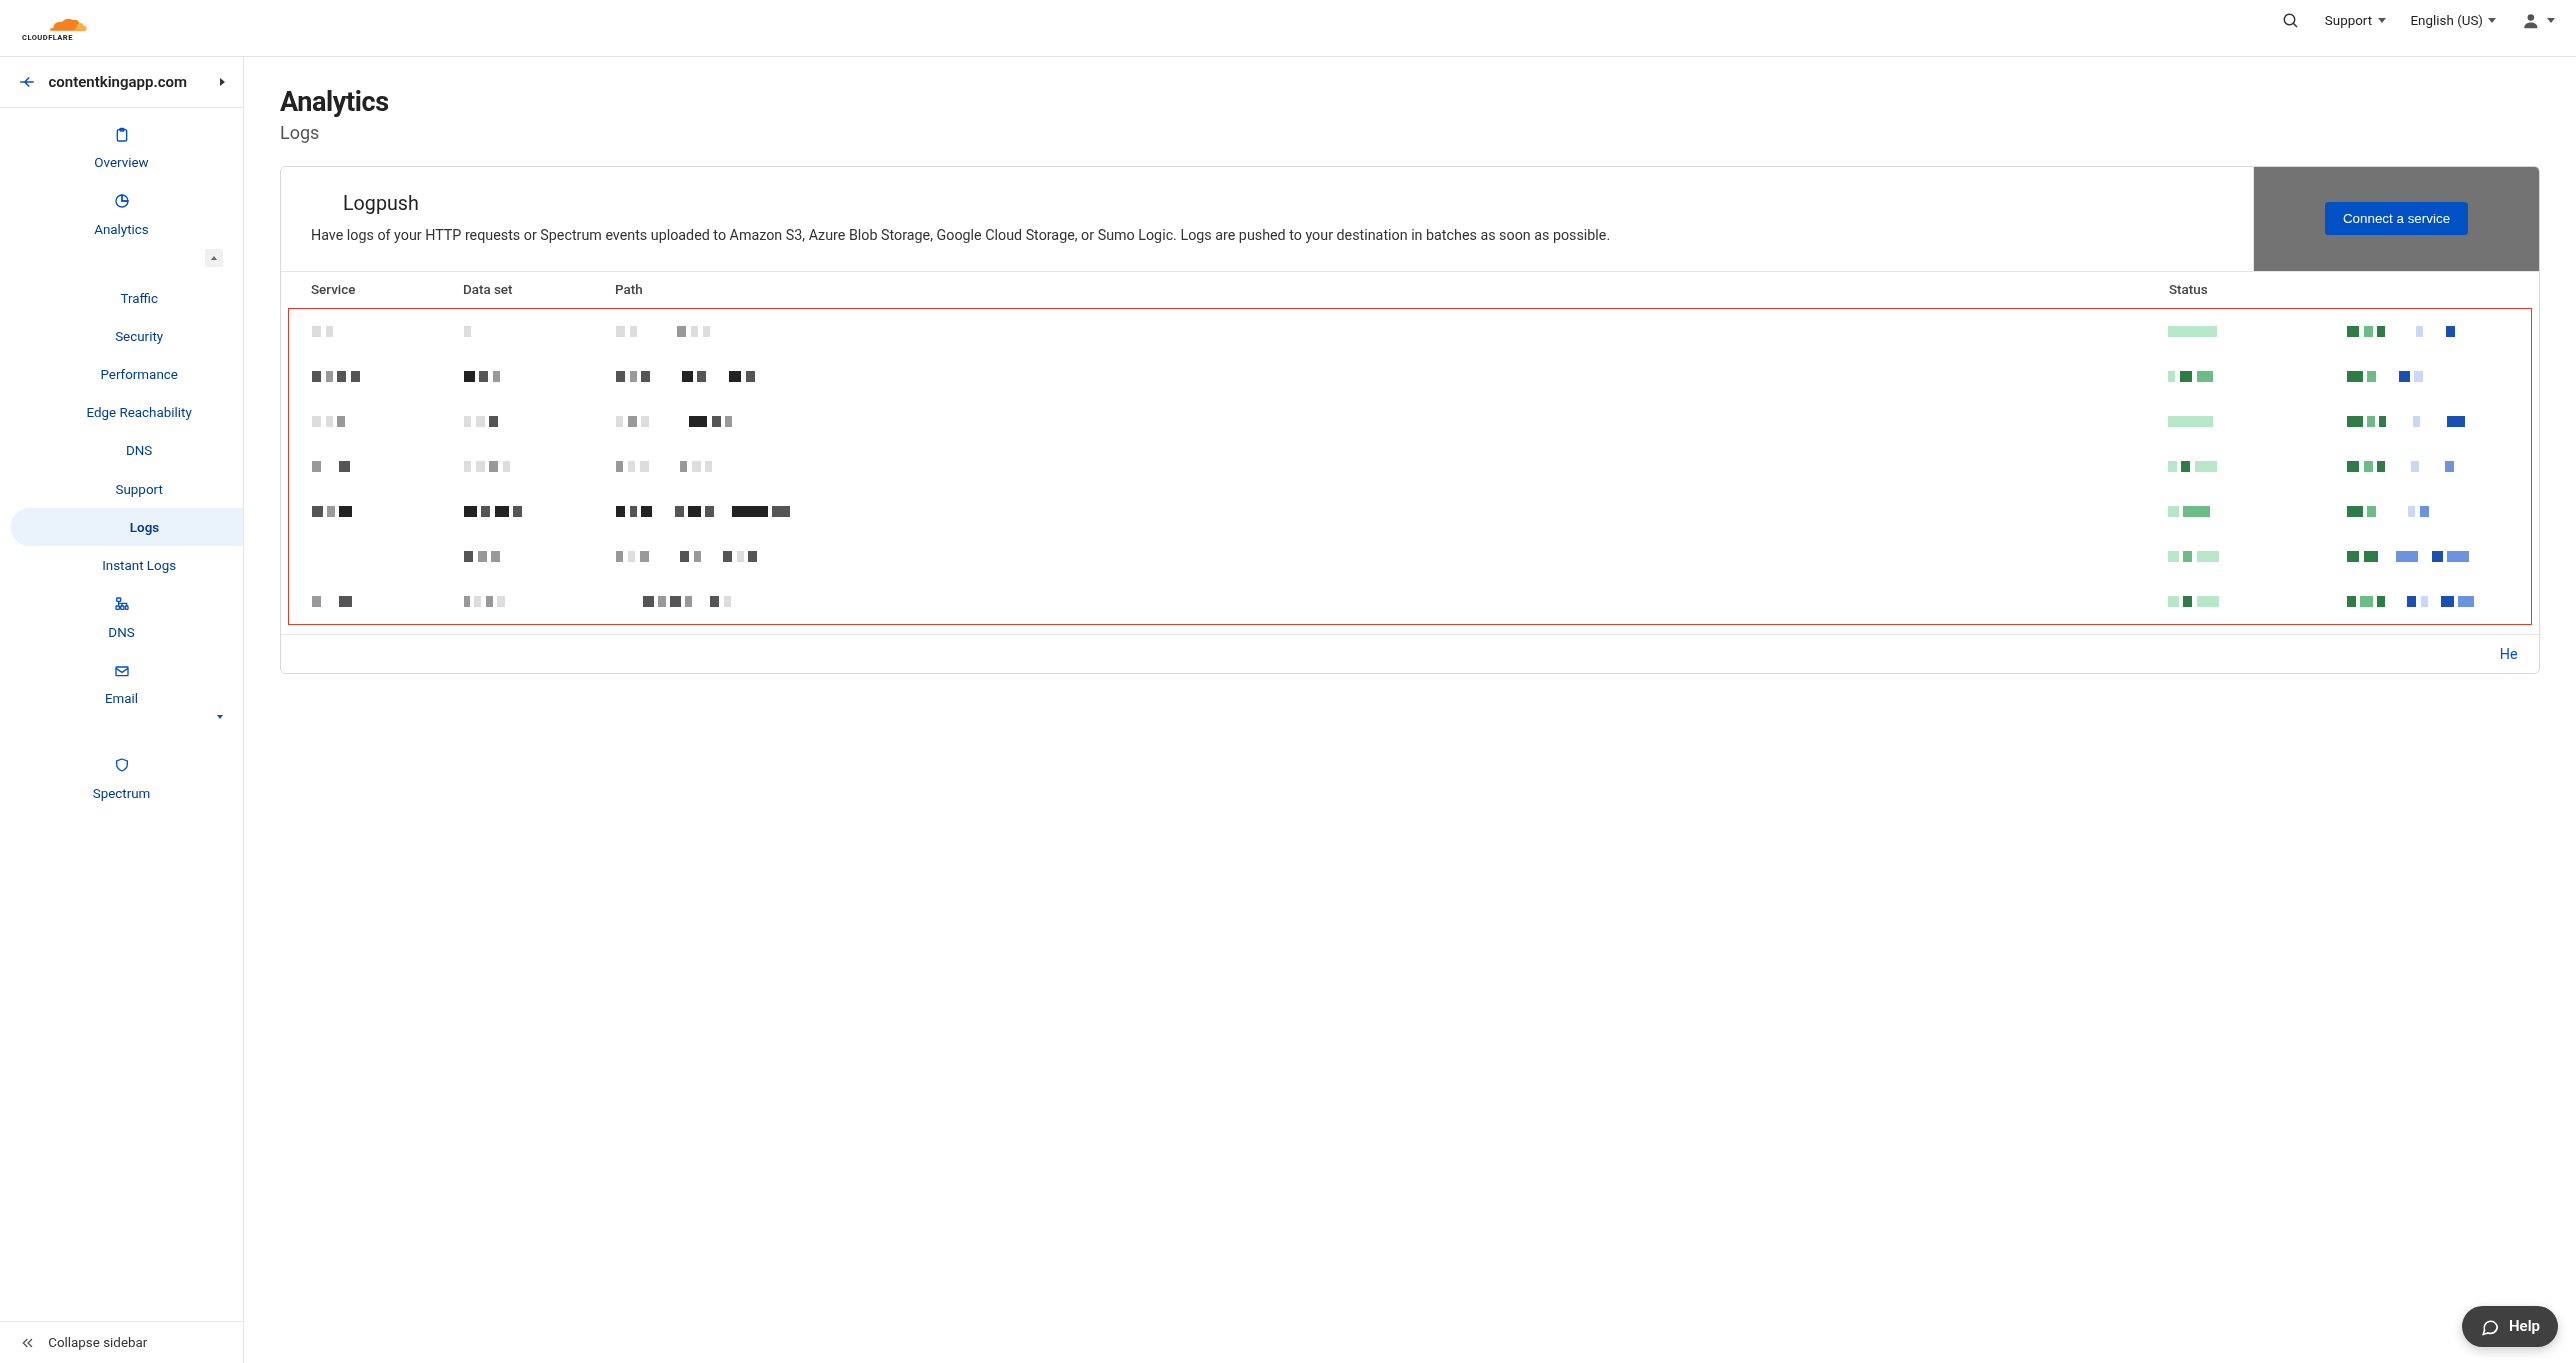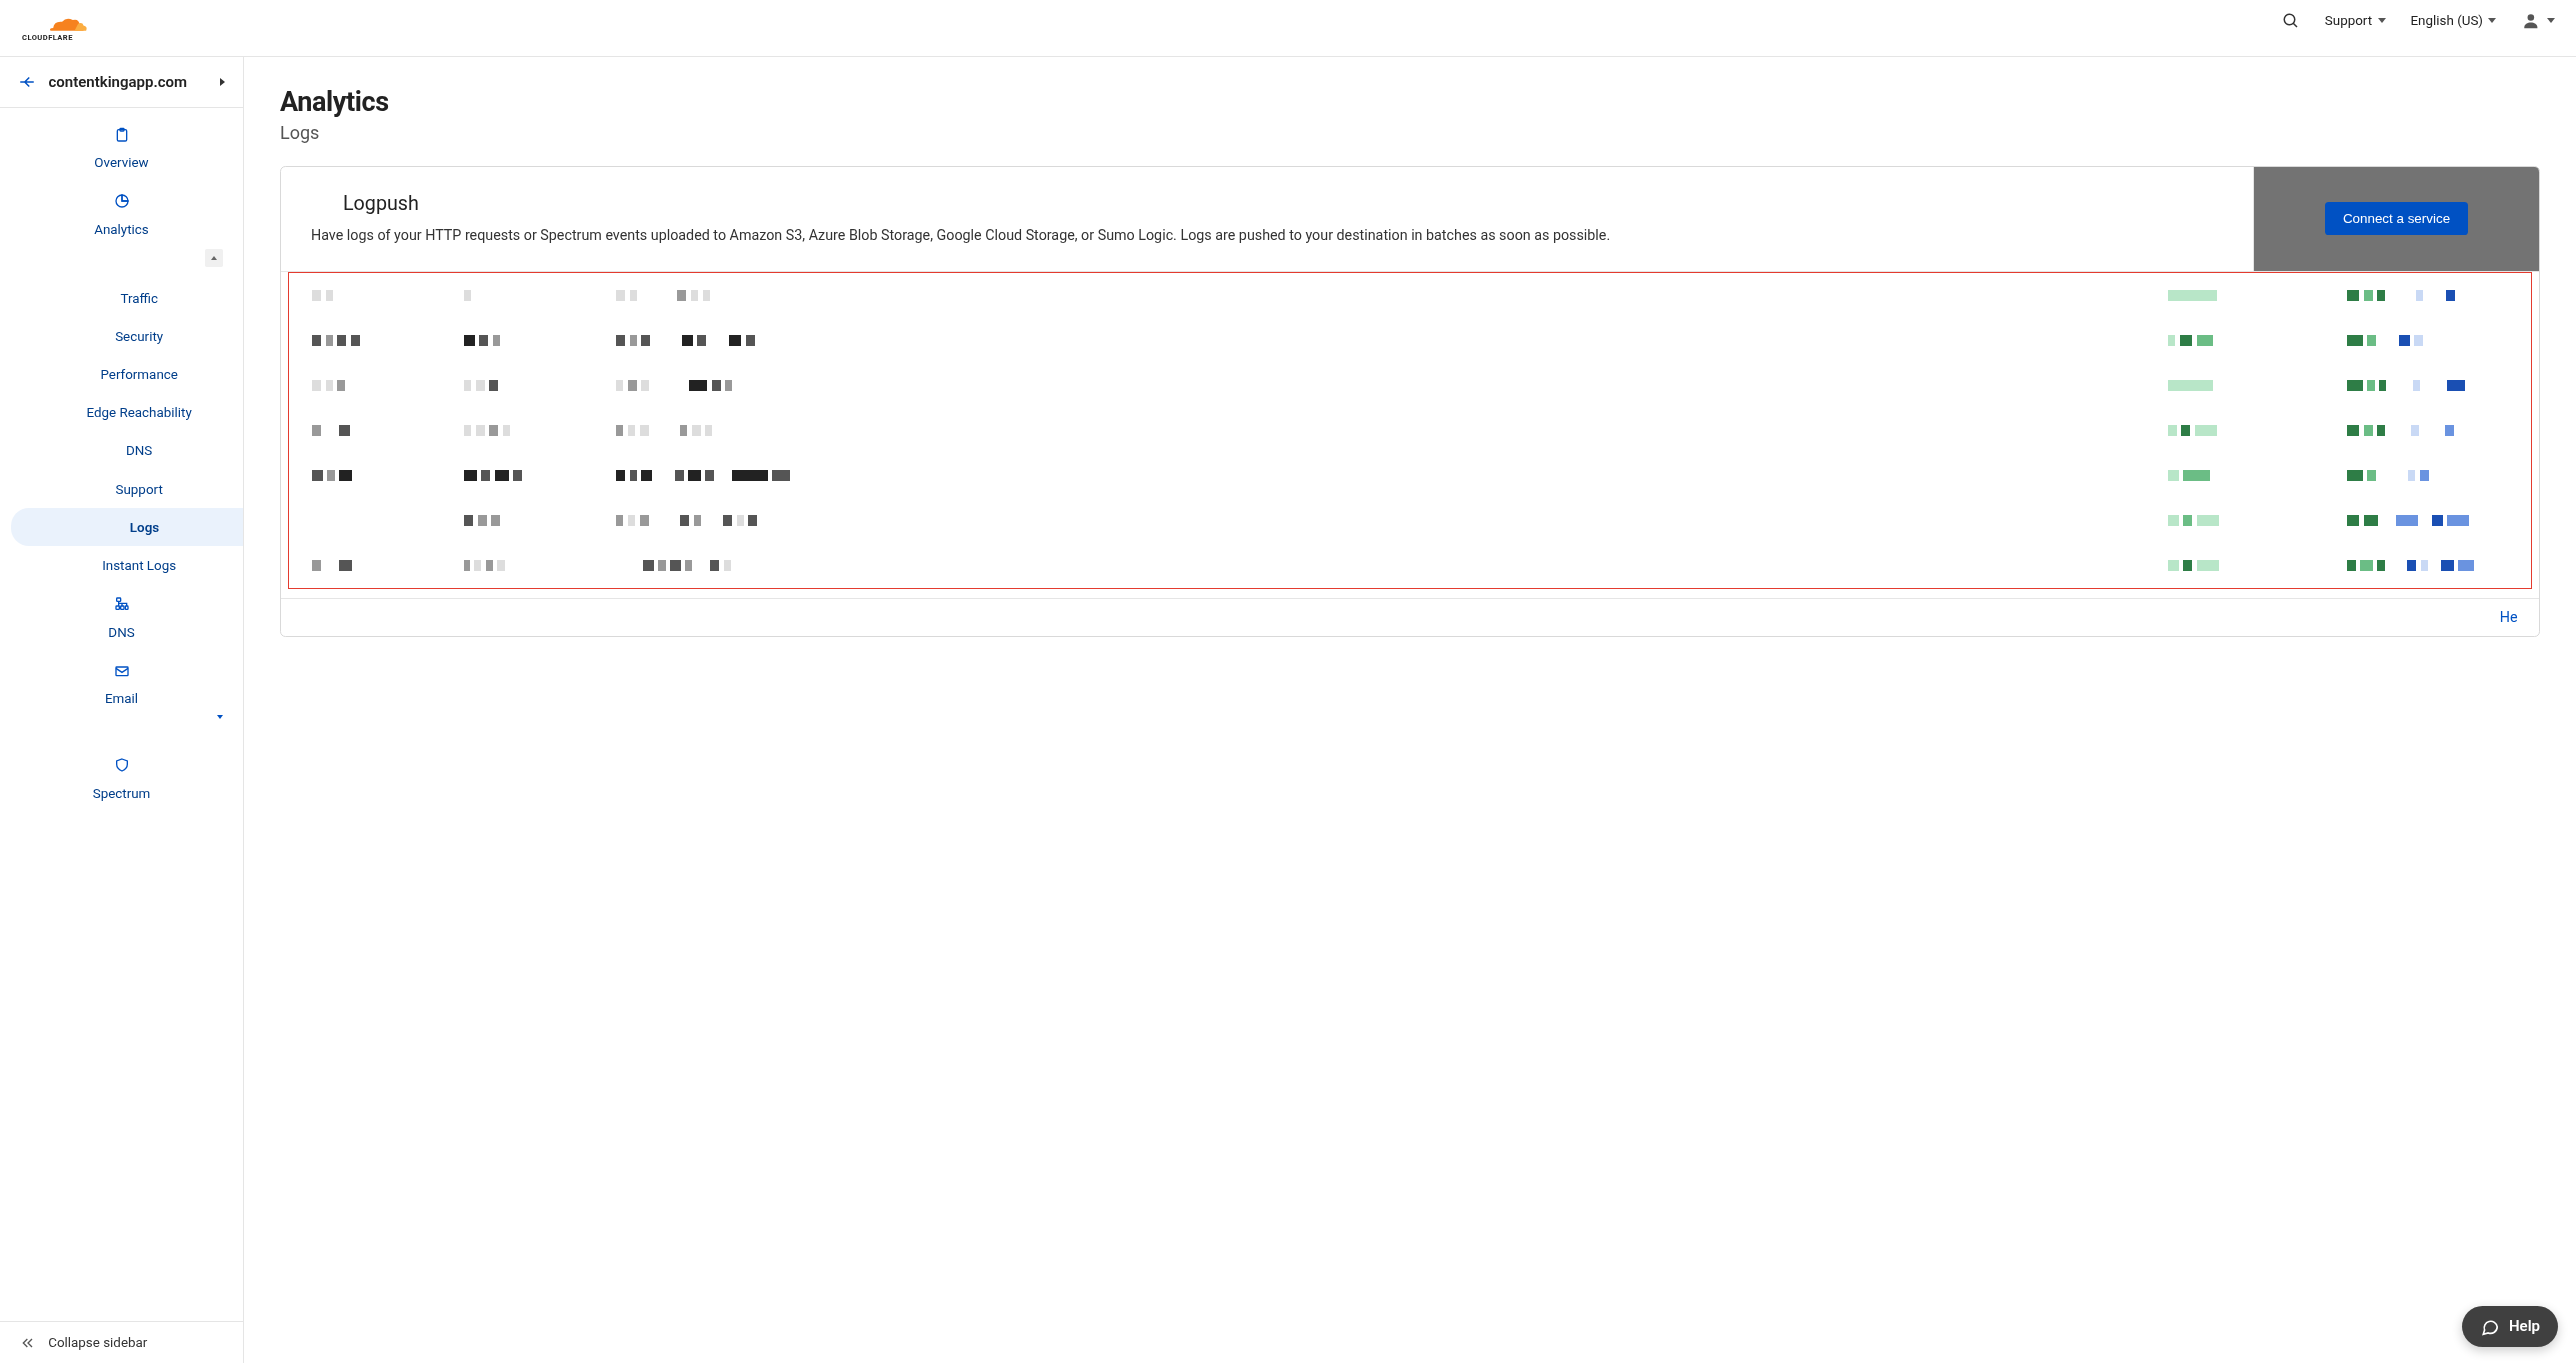--- a/index.html
+++ b/index.html
@@ -235,20 +235,27 @@
         <div class="card-header-main">
           <div class="card-title">Logpush</div>
           <div class="card-desc">Have logs of your HTTP requests or Spectrum events uploaded to Amazon S3, Azure Blob Storage, Google Cloud Storage, or Sumo Logic. Logs are pushed to your destination in batches as soon as possible.</div>
         </div>
         <div class="card-header-side">
           <button class="connect-btn">Connect a service</button>
         </div>
       </div>
 
       <div class="tbl">
+        <div class="tbl-head">
+          <div class="col-service">Service</div>
+          <div class="col-dataset">Data set</div>
+          <div class="col-path">Path</div>
+          <div class="col-status">Status</div>
+          <div class="col-actions"></div>
+        </div>
         <div class="tbl-body">
 
           <div class="tbl-row">
             <div class="cell col-service">
                 <span class="pix pix-g1" style="width:9px"></span>
                 <span class="pix pix-g1" style="width:7.2px"></span>
               </div>
             <div class="cell col-dataset">
                 <span class="pix pix-g1" style="width:7.2px"></span>
               </div>

